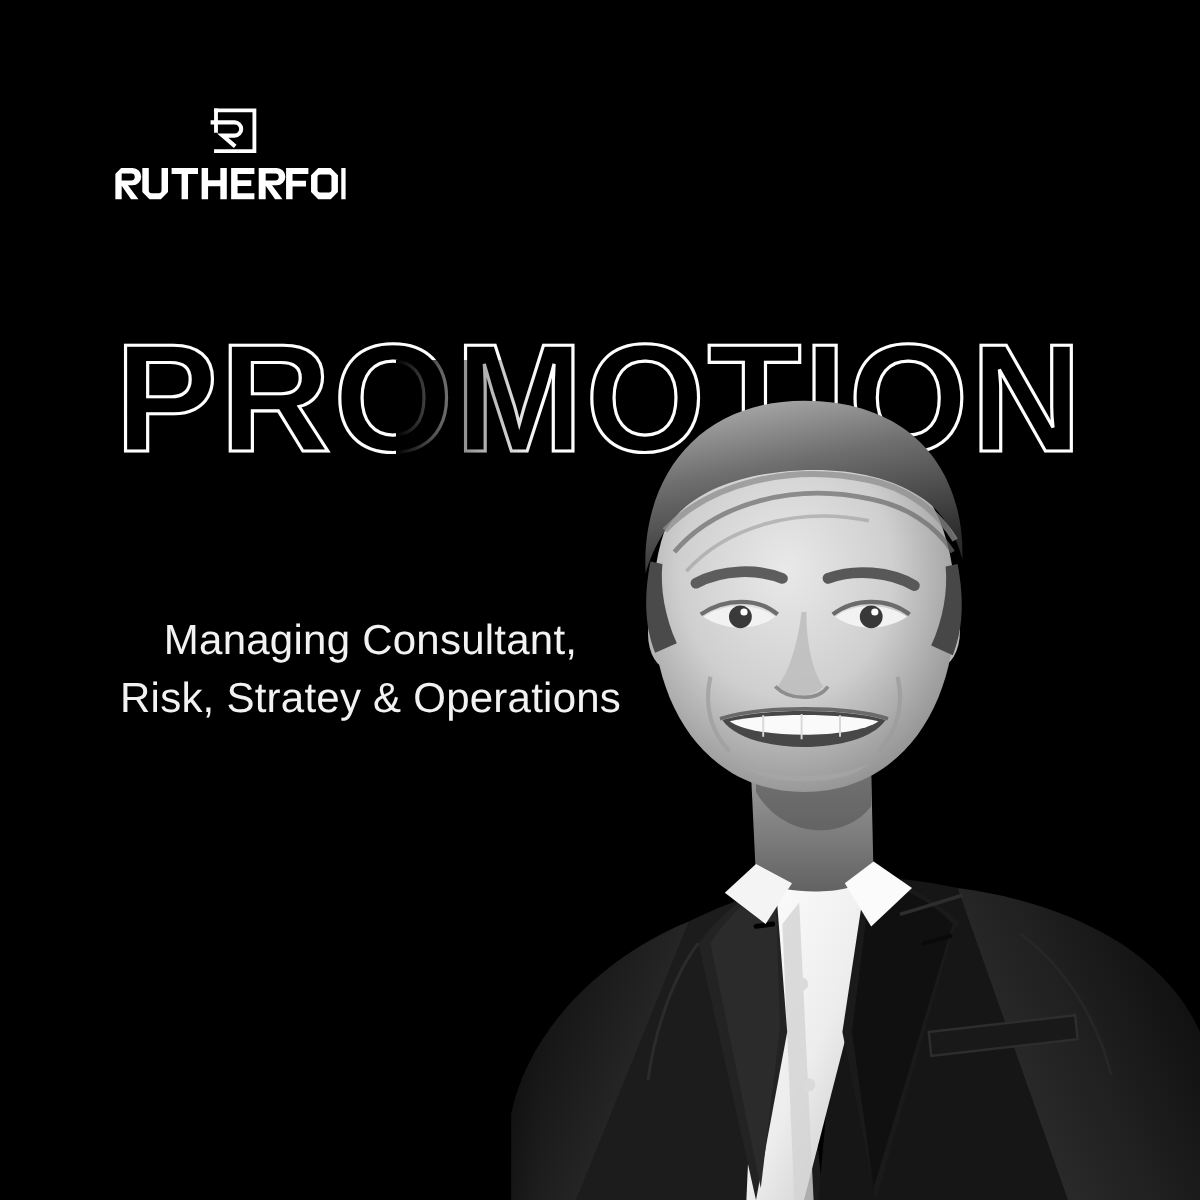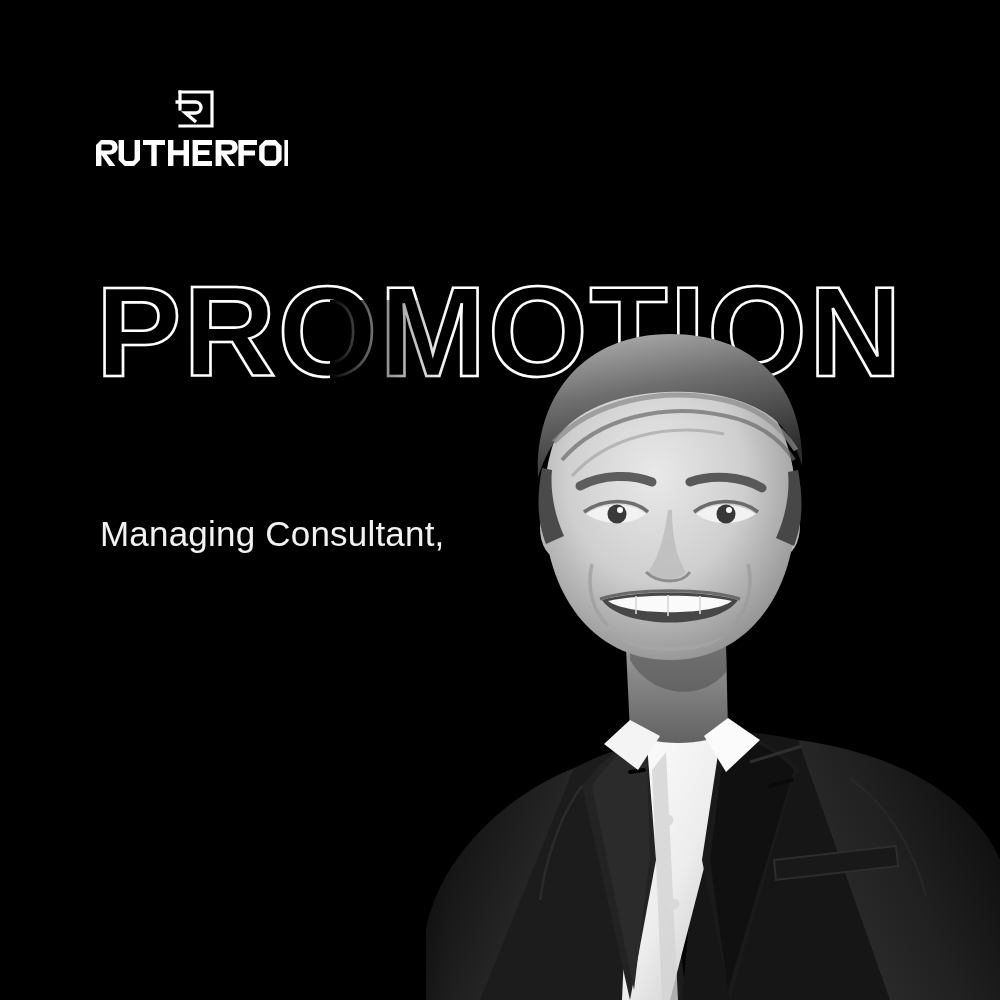--- a/index.html
+++ b/index.html
@@ -150,20 +150,21 @@
 
   <div id="headline">
     <svg id="headline-svg" width="900" height="125" viewBox="0 0 900 125" aria-hidden="true">
       <text id="headline-text" x="0" y="108" stroke="#ffffff" fill="none">PROMOTION</text>
     </svg>
   </div>
 
 
   <div id="person-role">
     <span class="role-line">Managing Consultant,</span>
+    <span class="role-line">Risk, Stratey &amp; Operations</span>
   </div>
 
   <div id="portrait">
     <svg id="portrait-svg" width="670" height="700" viewBox="0 0 670 700" aria-hidden="true">
       <defs>
 
         <radialGradient id="gSkin" cx="44%" cy="38%" r="68%">
           <stop offset="0%" stop-color="#e9e9e9"></stop>
           <stop offset="52%" stop-color="#cfcfcf"></stop>
           <stop offset="100%" stop-color="#8d8d8d"></stop>

